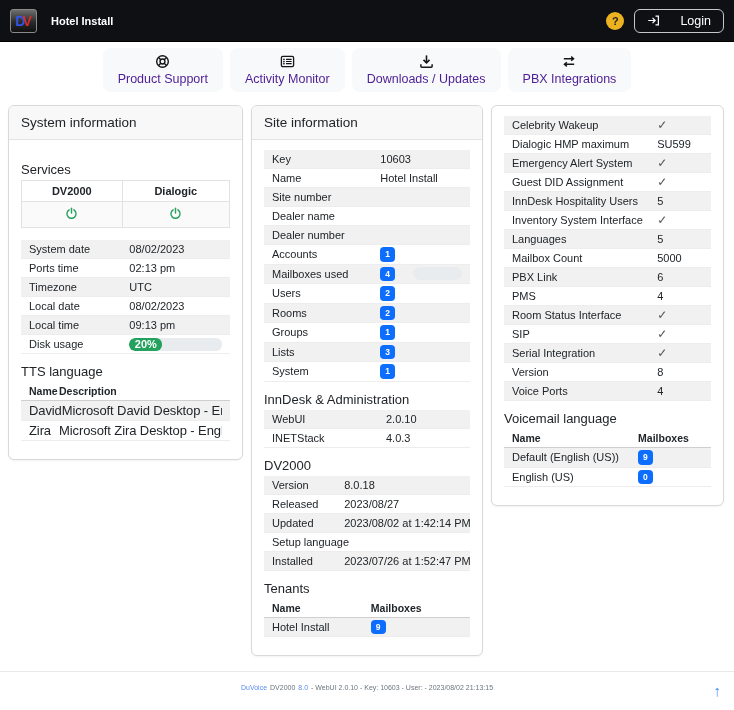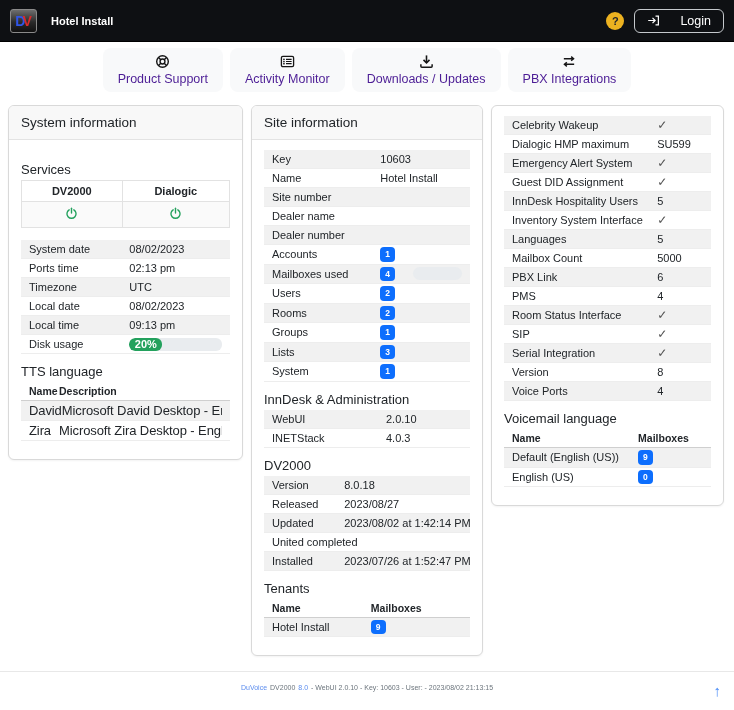--- a/index.html
+++ b/index.html
@@ -351,21 +351,21 @@
           </div>
           <div class="kv-row even">
             <span class="kv-label">Released</span>
             <span class="kv-value">2023/08/27</span>
           </div>
           <div class="kv-row odd">
             <span class="kv-label">Updated</span>
             <span class="kv-value">2023/08/02 at 1:42:14 PM</span>
           </div>
           <div class="kv-row even">
-            <span class="kv-label">United completed</span>
+            <span class="kv-label">Setup language</span>
             <span class="kv-value"></span>
           </div>
           <div class="kv-row odd">
             <span class="kv-label">Installed</span>
             <span class="kv-value">2023/07/26 at 1:52:47 PM</span>
           </div>
         </div>
       <div class="section-title">Tenants</div>
       <div class="tbl-head" style="--vc:52%">
         <span class="h1">Name</span>

